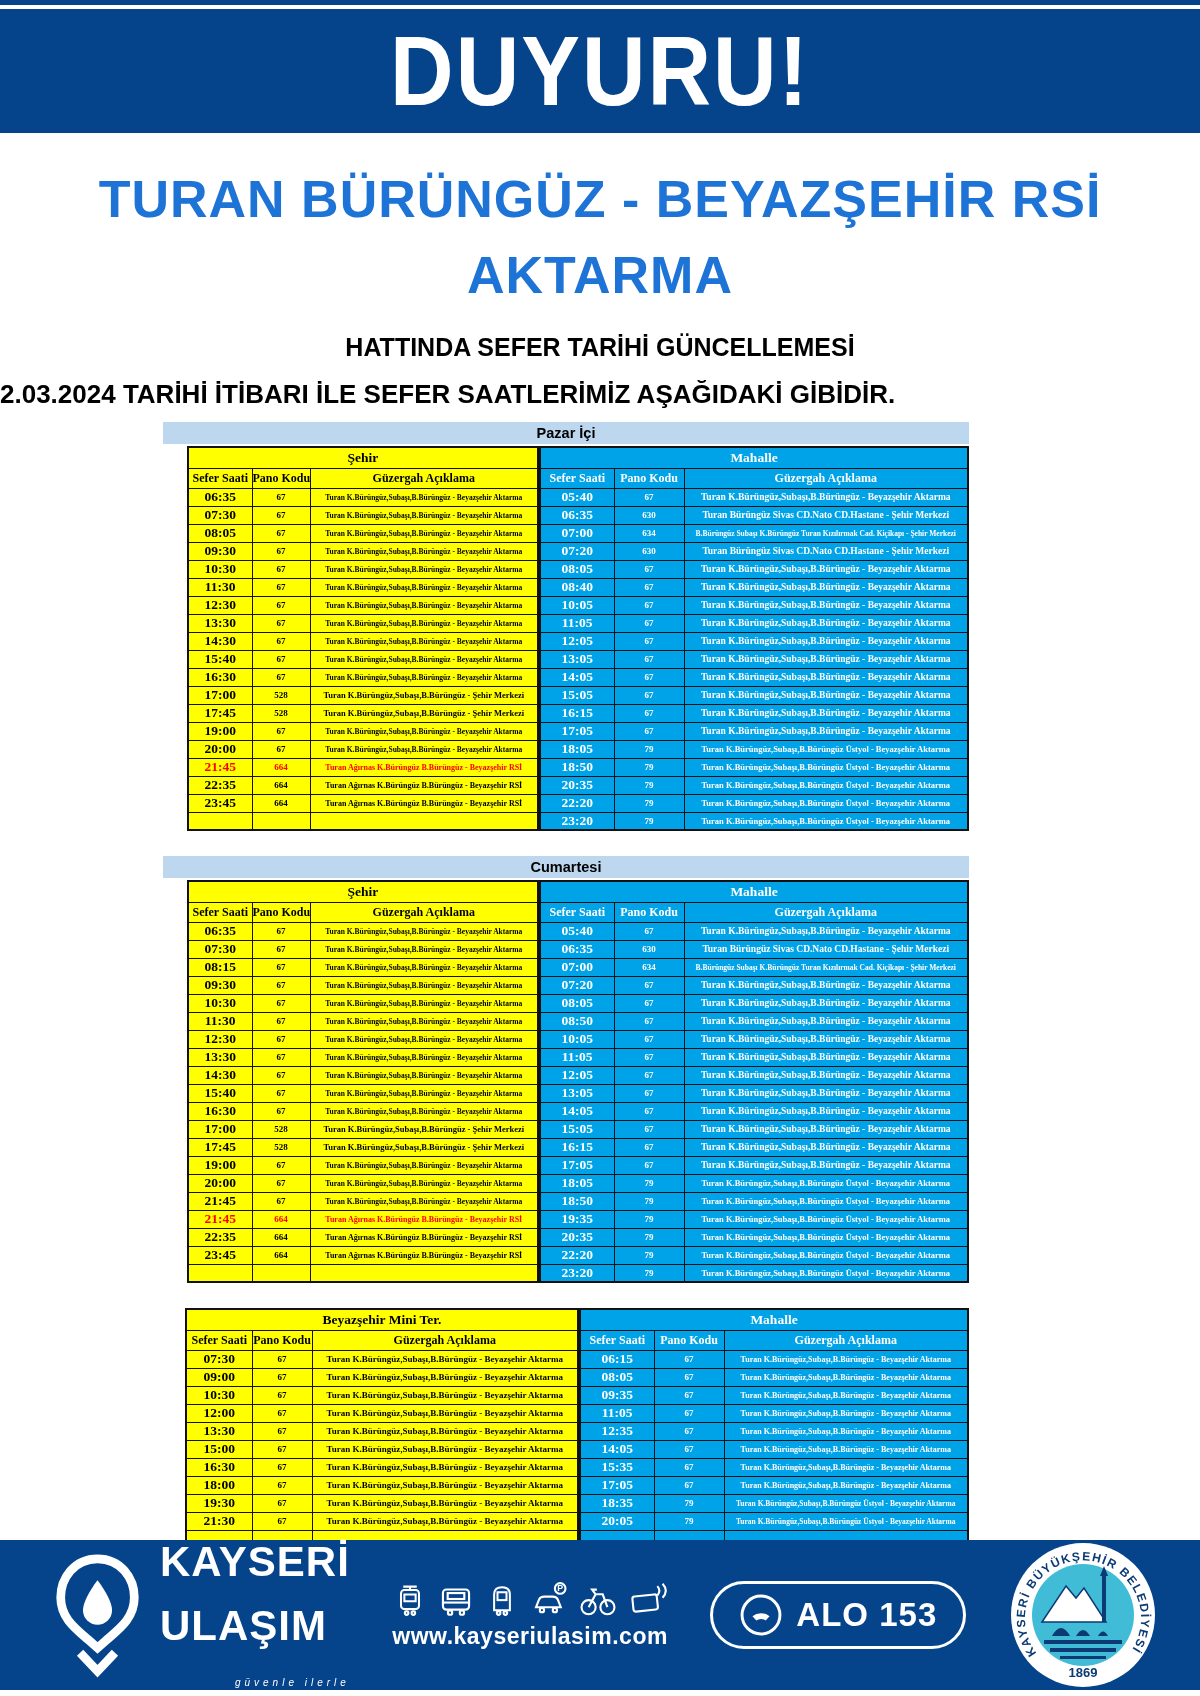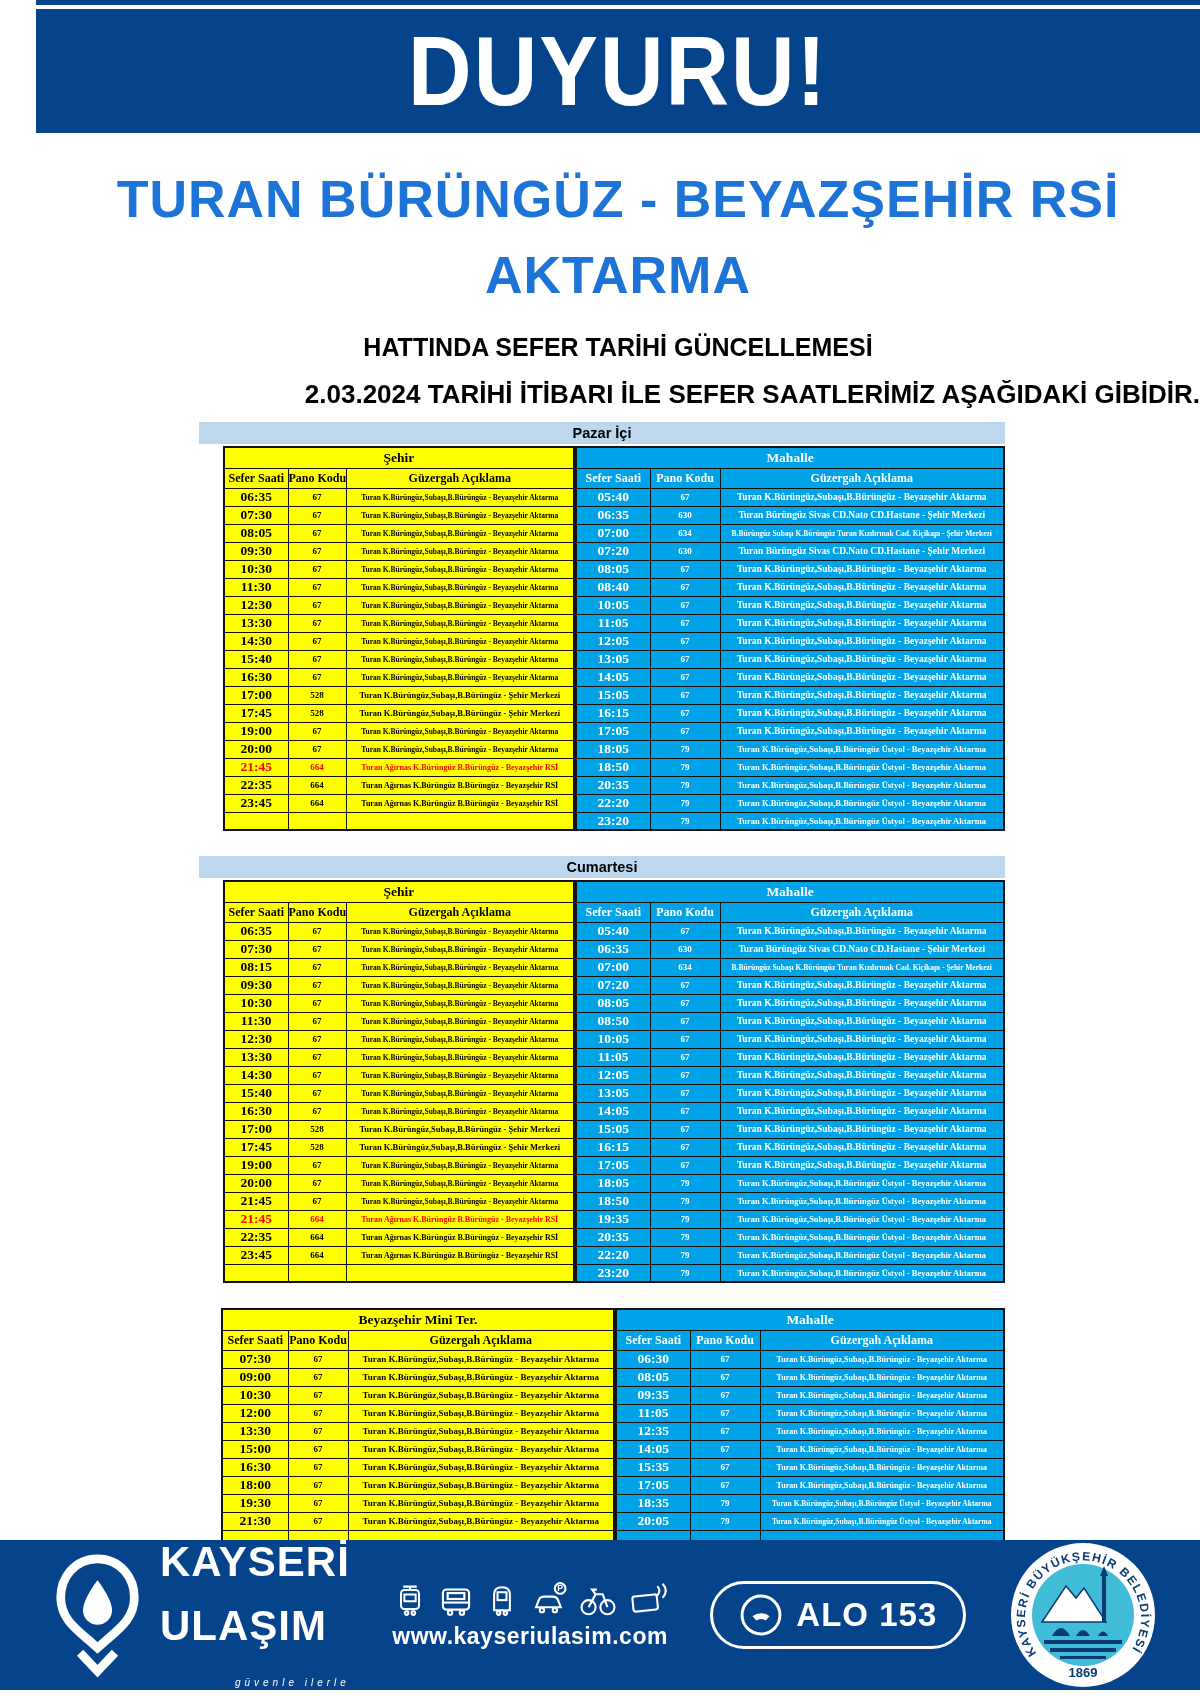--- a/index.html
+++ b/index.html
@@ -1,28 +1,28 @@
 <!DOCTYPE html>
 <html lang="tr" style="--navy: #05438B; --yellow: #FFFF00; --cyan: #00A3E8; --band: #BDD7EE; --red: #FF0000; --hblue: #1E73D6;"><head>
 <meta charset="utf-8">
 <style>
   :root{
     --navy:#05438B; --yellow:#FFFF00; --cyan:#00A3E8; --band:#BDD7EE;
     --red:#FF0000; --hblue:#1E73D6;
   }
   *{box-sizing:border-box; margin:0; padding:0;}
   body{background:#888; font-family:"Liberation Sans", sans-serif;}
-  .page{width:1200px; height:1696px; background:#fff; position:relative; margin:0 auto; overflow:hidden;padding-left:36px;}
+  .page{width:1200px; height:1696px; background:#fff; position:relative; margin:0 auto; overflow:hidden;}
   .top-line{height:5px; background:var(--navy);}
   .banner{margin-top:4px; height:124px; background:var(--navy); display:flex; align-items:center; justify-content:center;}
   .banner-title{color:#fff; font-weight:bold; font-size:88px; letter-spacing:2px; transform:scaleY(1.12); transform-origin:center;}
   .h-blue{ text-align:center; color:var(--hblue); font-weight:bold; font-size:52px; letter-spacing:1px;}
   .h1{margin-top:36px;} .h2{margin-top:16px;}
   .sub1{margin-top:28px; text-align:center; font-weight:bold; font-size:25px; color:#000;}
-  .sub2{margin-top:17px; text-align:right; font-weight:bold; font-size:26px; color:#000;}
+  .sub2{margin-top:17px; text-align:left; font-weight:bold; font-size:26px; color:#000;}
   .sections{width:806px; margin:12px 0 0 163px;}
   .section{margin-bottom:25px;}
   .day-band{background:var(--band); height:22px; line-height:22px; text-align:center; font-weight:bold; font-size:14.5px; color:#000;}
   .tables{display:flex; justify-content:flex-end; margin-top:2px;font-family:Liberation Serif, serif;}
   .side-left{width:352px;} .side-right{width:430px;}
   .section.sunday .side-left{width:394px;} .section.sunday .side-right{width:390px;}
   table{width:100%; border-collapse:collapse; table-layout:fixed; border:2px solid #111;}
   th,td{border:1px solid #111; overflow:hidden; white-space:nowrap; text-align:center; vertical-align:middle;}
   .title-row th{height:21px; font-size:13.5px; font-weight:bold;}
   .head-row th{height:20px; font-size:12px; font-weight:bold;}
@@ -646,21 +646,21 @@
                   <th colspan="3">Mahalle</th>
                 </tr>
               <tr class="head-row">
                 <th>Sefer Saati</th>
                 <th>Pano Kodu</th>
                 <th>Güzergah Açıklama</th>
               </tr>
             </thead>
             <tbody>
                 <tr>
-                  <td class="cell-time">06:30</td>
+                  <td class="cell-time">06:15</td>
                   <td class="cell-pano">67</td>
                   <td class="cell-route" style="font-size: 8px;">Turan K.Bürüngüz,Subaşı,B.Bürüngüz - Beyazşehir Aktarma</td>
                 </tr>
                 <tr>
                   <td class="cell-time">08:05</td>
                   <td class="cell-pano">67</td>
                   <td class="cell-route" style="font-size: 8px;">Turan K.Bürüngüz,Subaşı,B.Bürüngüz - Beyazşehir Aktarma</td>
                 </tr>
                 <tr>
                   <td class="cell-time">09:35</td>

